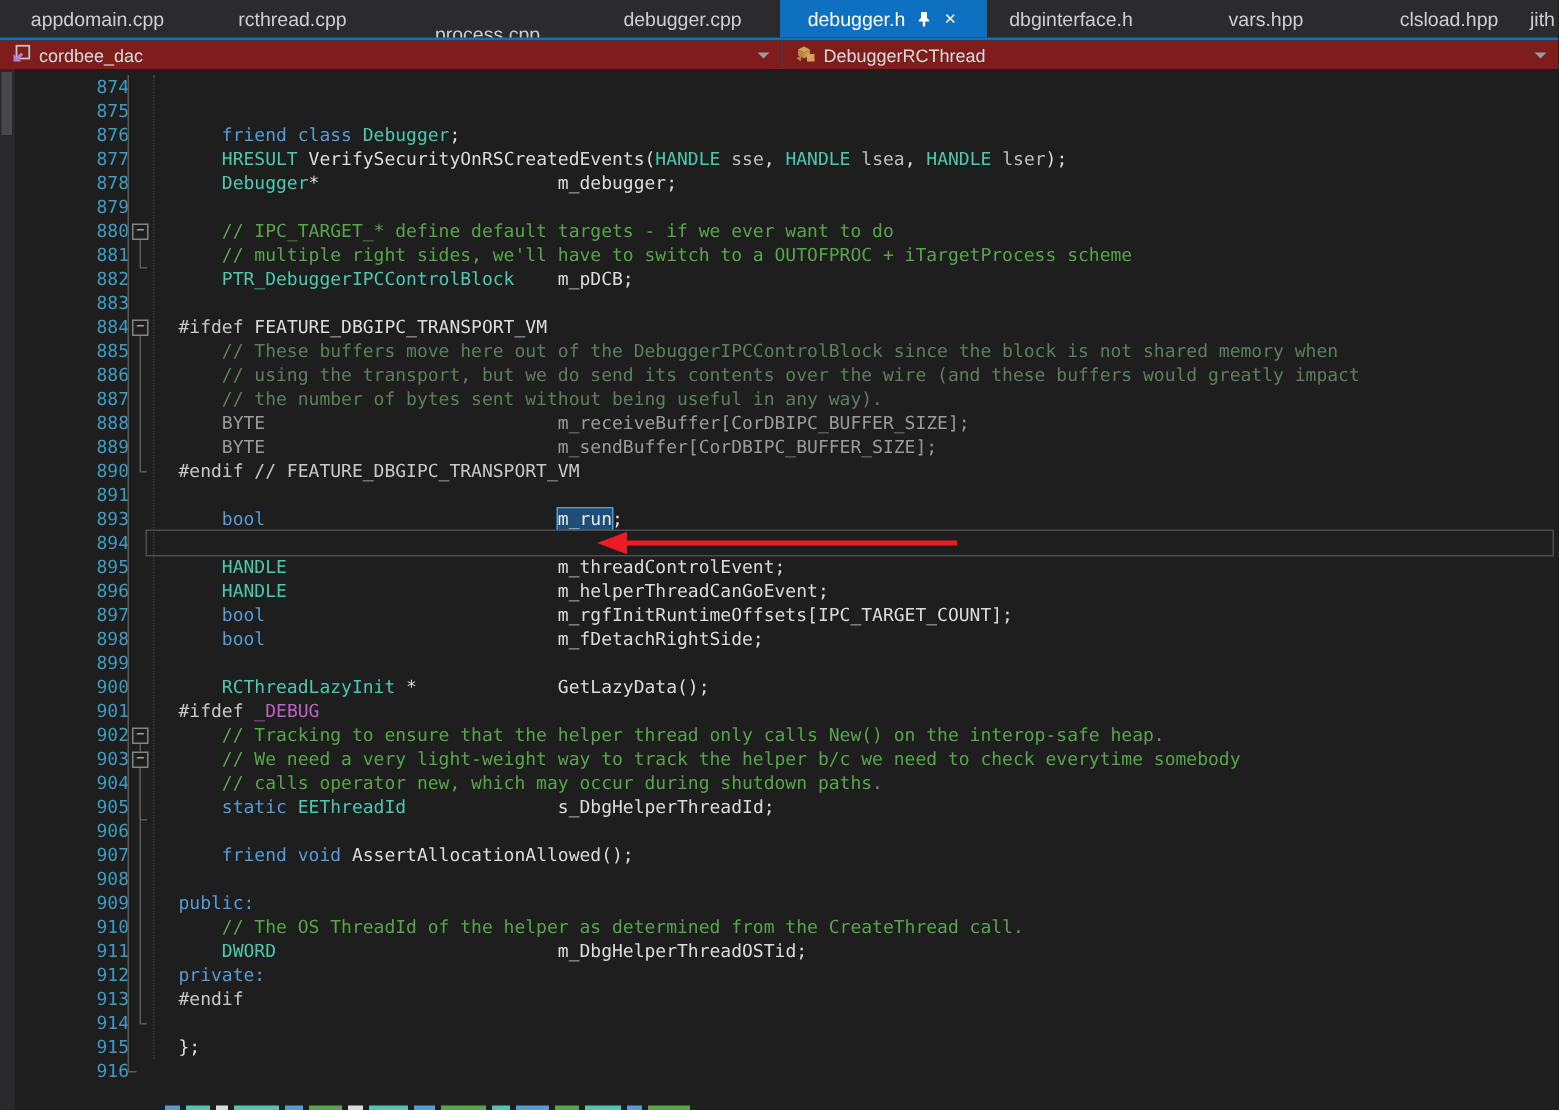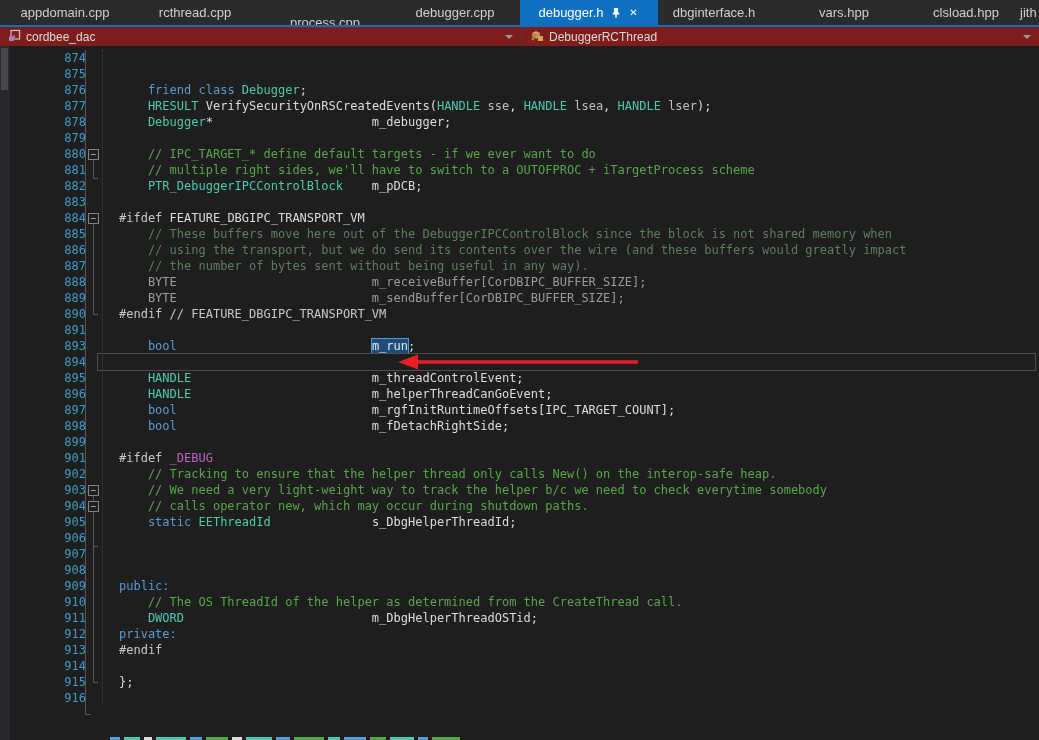--- a/index.html
+++ b/index.html
@@ -148,27 +148,28 @@
       <div class="row"><span class="ln">889</span><span class="code"><span class="seg dim">    BYTE                           m_sendBuffer[CorDBIPC_BUFFER_SIZE];</span></span></div>
       <div class="row"><span class="ln">890</span><span class="code"><span class="seg pp">#endif // FEATURE_DBGIPC_TRANSPORT_VM</span></span></div>
       <div class="row"><span class="ln">891</span><span class="code"></span></div>
       <div class="row"><span class="ln">893</span><span class="code"><span class="seg kw">    bool</span><span class="seg id">                           </span><span class="seg hl">m_run</span><span class="seg id">;</span></span></div>
       <div class="row"><span class="ln">894</span><span class="code"></span></div>
       <div class="row"><span class="ln">895</span><span class="code"><span class="seg ty">    HANDLE</span><span class="seg id">                         m_threadControlEvent;</span></span></div>
       <div class="row"><span class="ln">896</span><span class="code"><span class="seg ty">    HANDLE</span><span class="seg id">                         m_helperThreadCanGoEvent;</span></span></div>
       <div class="row"><span class="ln">897</span><span class="code"><span class="seg kw">    bool</span><span class="seg id">                           m_rgfInitRuntimeOffsets[IPC_TARGET_COUNT];</span></span></div>
       <div class="row"><span class="ln">898</span><span class="code"><span class="seg kw">    bool</span><span class="seg id">                           m_fDetachRightSide;</span></span></div>
       <div class="row"><span class="ln">899</span><span class="code"></span></div>
+      <div class="row"><span class="ln">900</span><span class="code"><span class="seg ty">    RCThreadLazyInit</span><span class="seg id"> *             GetLazyData();</span></span></div>
       <div class="row"><span class="ln">901</span><span class="code"><span class="seg pp">#ifdef </span><span class="seg mac">_DEBUG</span></span></div>
       <div class="row"><span class="ln">902</span><span class="code"><span class="seg cm">    // Tracking to ensure that the helper thread only calls New() on the interop-safe heap.</span></span></div>
       <div class="row"><span class="ln">903</span><span class="code"><span class="seg cm">    // We need a very light-weight way to track the helper b/c we need to check everytime somebody</span></span></div>
       <div class="row"><span class="ln">904</span><span class="code"><span class="seg cm">    // calls operator new, which may occur during shutdown paths.</span></span></div>
       <div class="row"><span class="ln">905</span><span class="code"><span class="seg kw">    static</span><span class="seg ty"> EEThreadId</span><span class="seg id">              s_DbgHelperThreadId;</span></span></div>
       <div class="row"><span class="ln">906</span><span class="code"></span></div>
-      <div class="row"><span class="ln">907</span></div>
+      <div class="row"><span class="ln">907</span><span class="code"><span class="seg kw">    friend</span><span class="seg kw"> void</span><span class="seg id"> AssertAllocationAllowed();</span></span></div>
       <div class="row"><span class="ln">908</span><span class="code"></span></div>
       <div class="row"><span class="ln">909</span><span class="code"><span class="seg kw">public:</span></span></div>
       <div class="row"><span class="ln">910</span><span class="code"><span class="seg cm">    // The OS ThreadId of the helper as determined from the CreateThread call.</span></span></div>
       <div class="row"><span class="ln">911</span><span class="code"><span class="seg ty">    DWORD</span><span class="seg id">                          m_DbgHelperThreadOSTid;</span></span></div>
       <div class="row"><span class="ln">912</span><span class="code"><span class="seg kw">private:</span></span></div>
       <div class="row"><span class="ln">913</span><span class="code"><span class="seg pp">#endif</span></span></div>
       <div class="row"><span class="ln">914</span><span class="code"></span></div>
       <div class="row"><span class="ln">915</span><span class="code"><span class="seg id">};</span></span></div>
       <div class="row"><span class="ln">916</span><span class="code"></span></div>
     </div>

